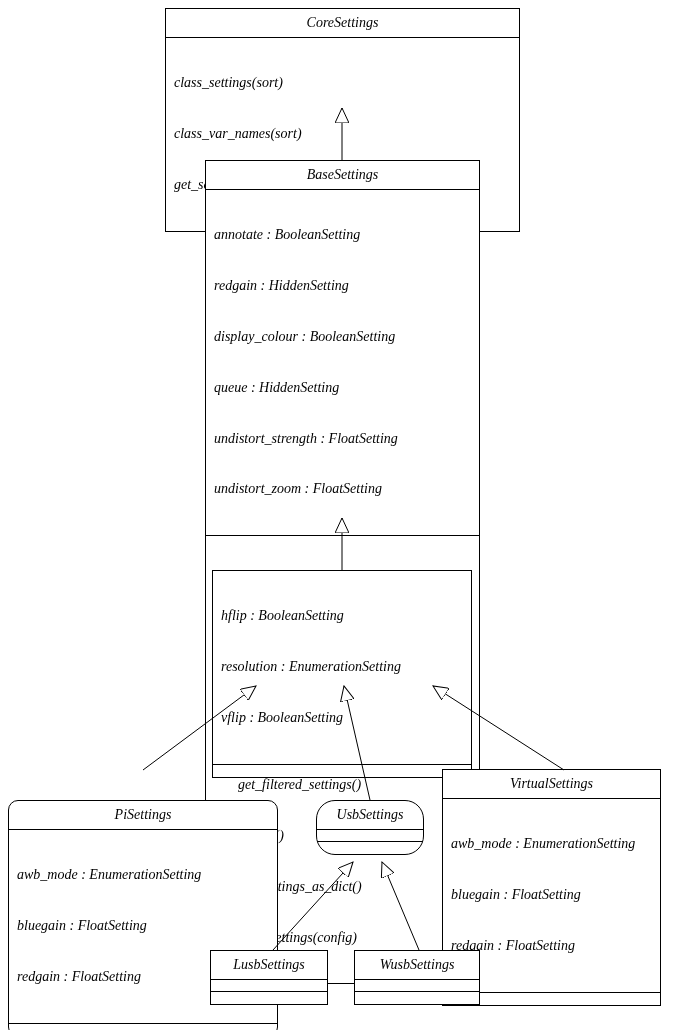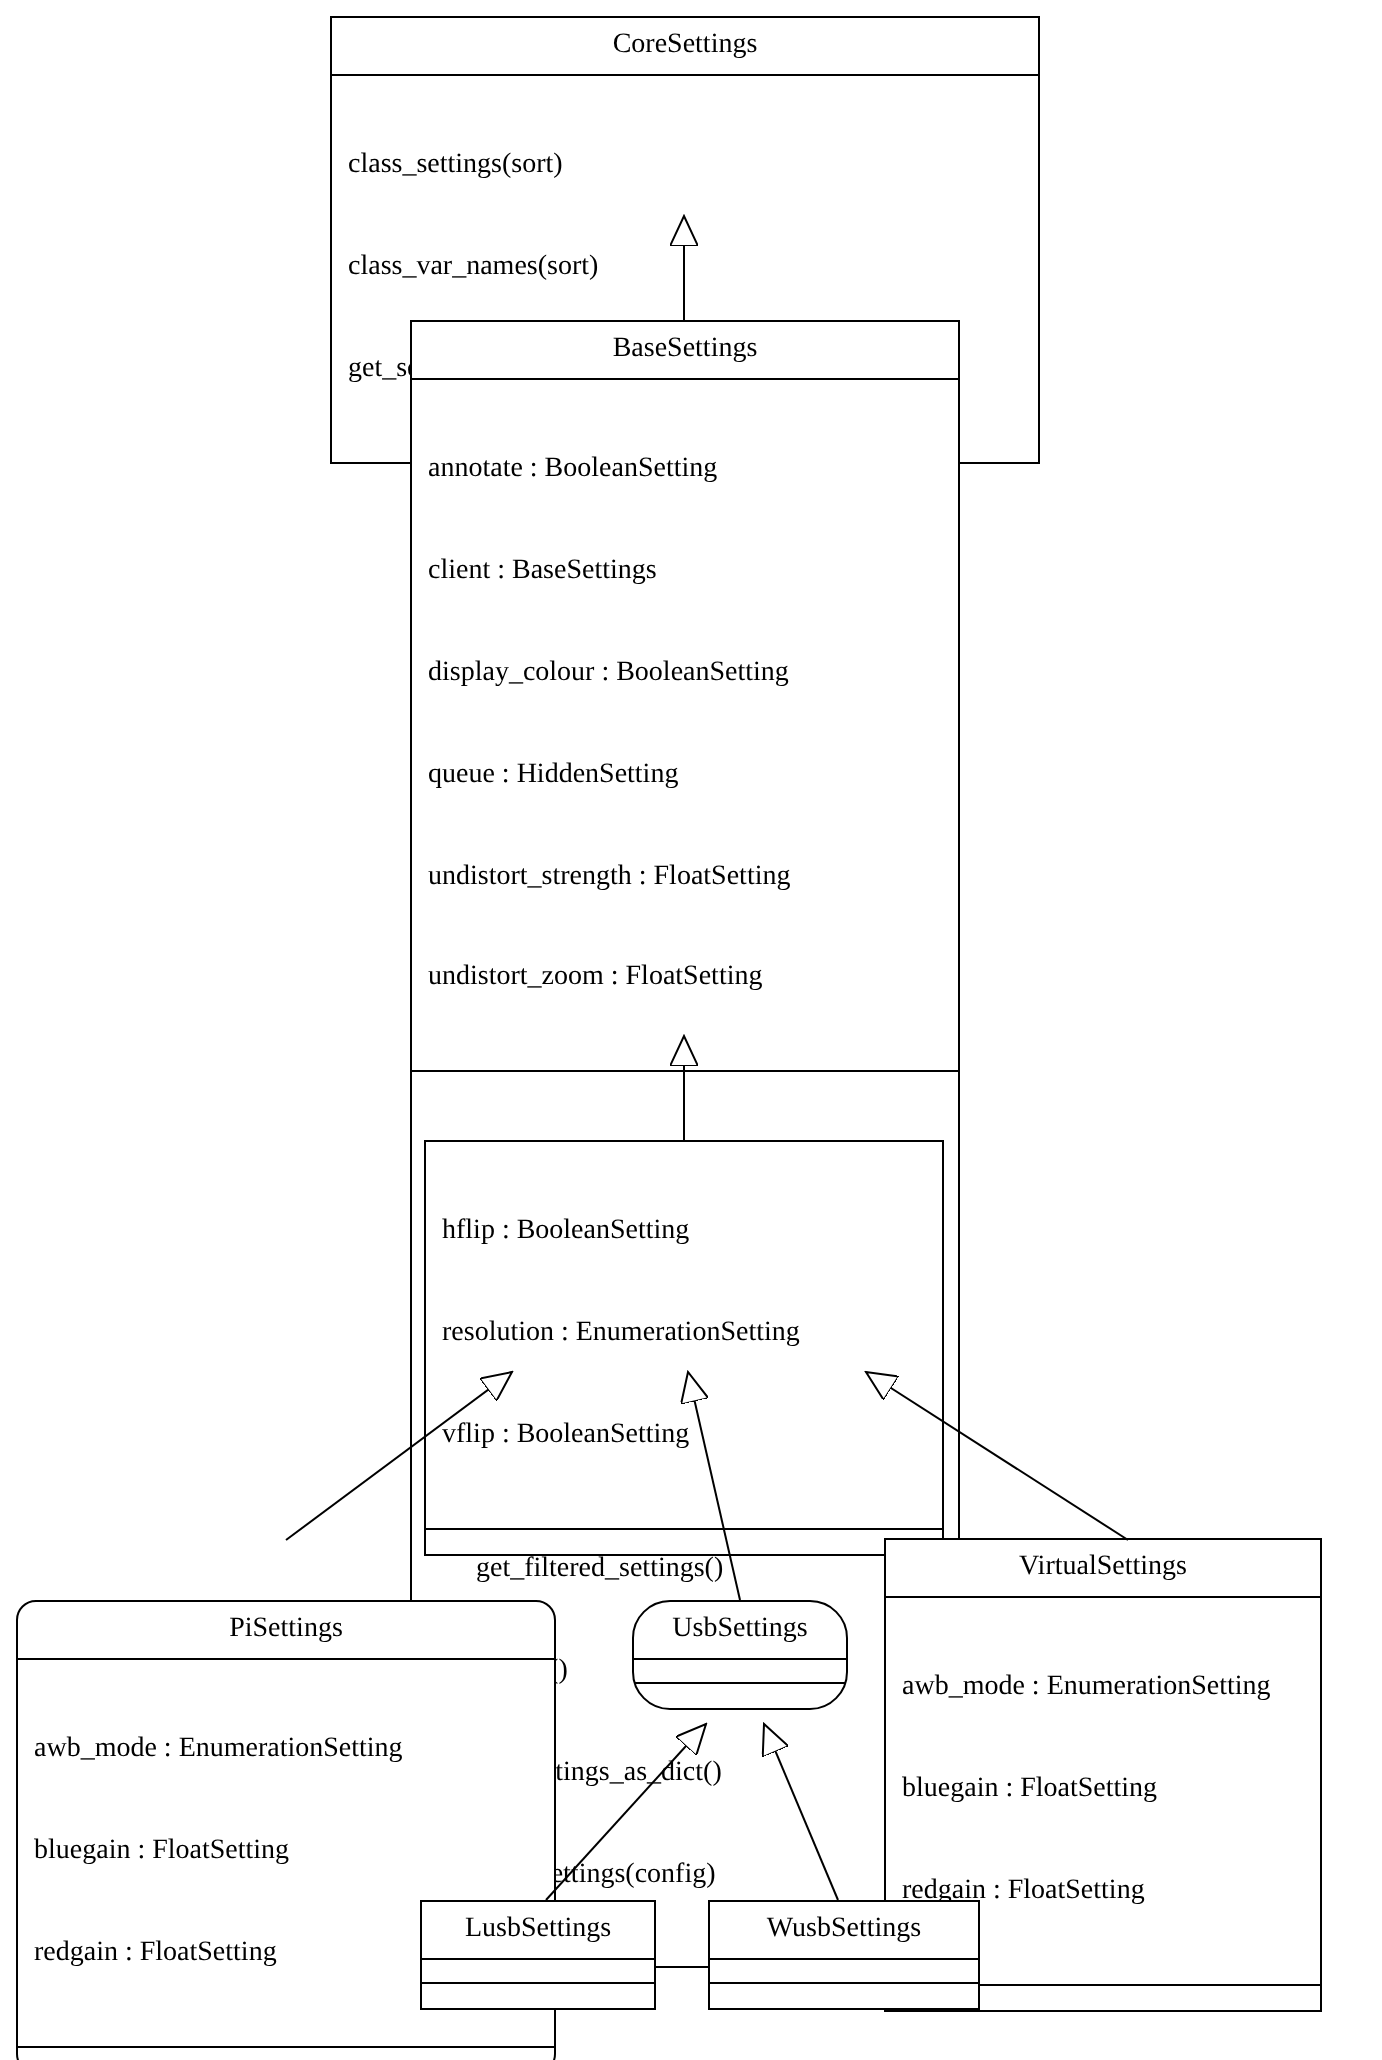--- a/index.html
+++ b/index.html
@@ -19,20 +19,21 @@
     position: absolute;
     border: 1px solid #000;
     background: #fff;
     box-sizing: border-box;
   }
   .compartment {
     border-bottom: 1px solid #000;
     padding: 4px 8px;
     box-sizing: border-box;
     white-space: pre;
+    font-style: italic;
   }
   .compartment:last-child {
     border-bottom: none;
   }
   .title {
     text-align: center;
     font-weight: normal;
     padding: 6px 8px;
   }
   .empty {
@@ -61,21 +62,21 @@
       <div class="row">class_settings(sort)</div>
       <div class="row">class_var_names(sort)</div>
       <div class="row">get_settings_as_toolpane(tp_id, tp_class, sort)</div>
     </div>
   </div>
 
   <div class="class-box" style="left:205px; top:160px; width:275px;">
     <div class="compartment title">BaseSettings</div>
     <div class="compartment">
       <div class="row">annotate : BooleanSetting</div>
-      <div class="row">client : BaseSettings</div>
+      <div class="row">redgain : HiddenSetting</div>
       <div class="row">display_colour : BooleanSetting</div>
       <div class="row">queue : HiddenSetting</div>
       <div class="row">undistort_strength : FloatSetting</div>
       <div class="row">undistort_zoom : FloatSetting</div>
     </div>
     <div class="compartment" style="padding-left:32px;">
       <div class="row">align_with_config(config)</div>
       <div class="row">align_with_dict(qsp_dict)</div>
       <div class="row">align_with_qs(qs)</div>
       <div class="row">clone(initial_state)</div>
@@ -120,21 +121,21 @@
     </div>
     <div class="compartment empty"></div>
   </div>
 
   <div class="class-box" style="left:210px; top:950px; width:118px;">
     <div class="compartment title">LusbSettings</div>
     <div class="compartment empty"></div>
     <div class="compartment empty"></div>
   </div>
 
-  <div class="class-box" style="left:354px; top:950px; width:136px;">
+  <div class="class-box" style="left:354px; top:950px; width:126px;">
     <div class="compartment title">WusbSettings</div>
     <div class="compartment empty"></div>
     <div class="compartment empty"></div>
   </div>
 
   <svg class="edges">
     <defs>
       <marker id="tri" markerWidth="16" markerHeight="14" refX="15" refY="7" orient="auto" markerUnits="userSpaceOnUse">
         <path d="M0,0 L15,7 L0,14 Z" fill="#fff" stroke="#000" stroke-width="1"></path>
       </marker>

